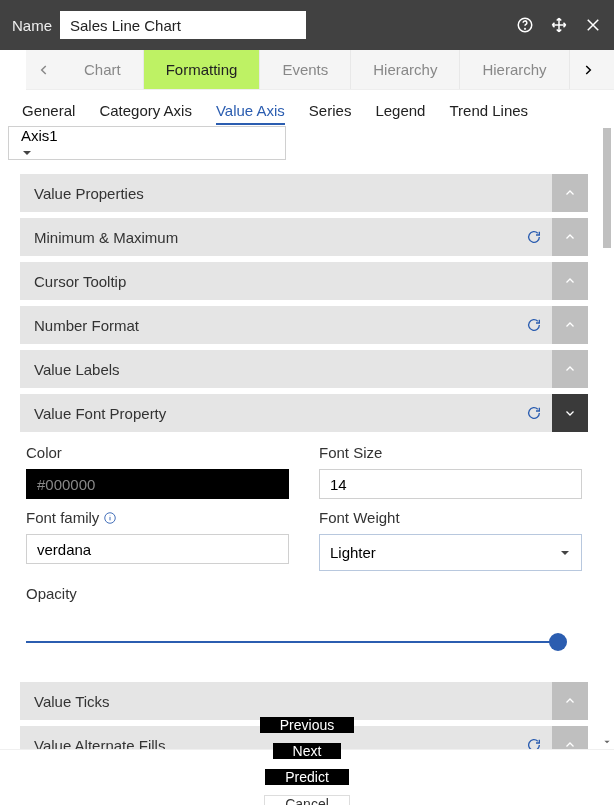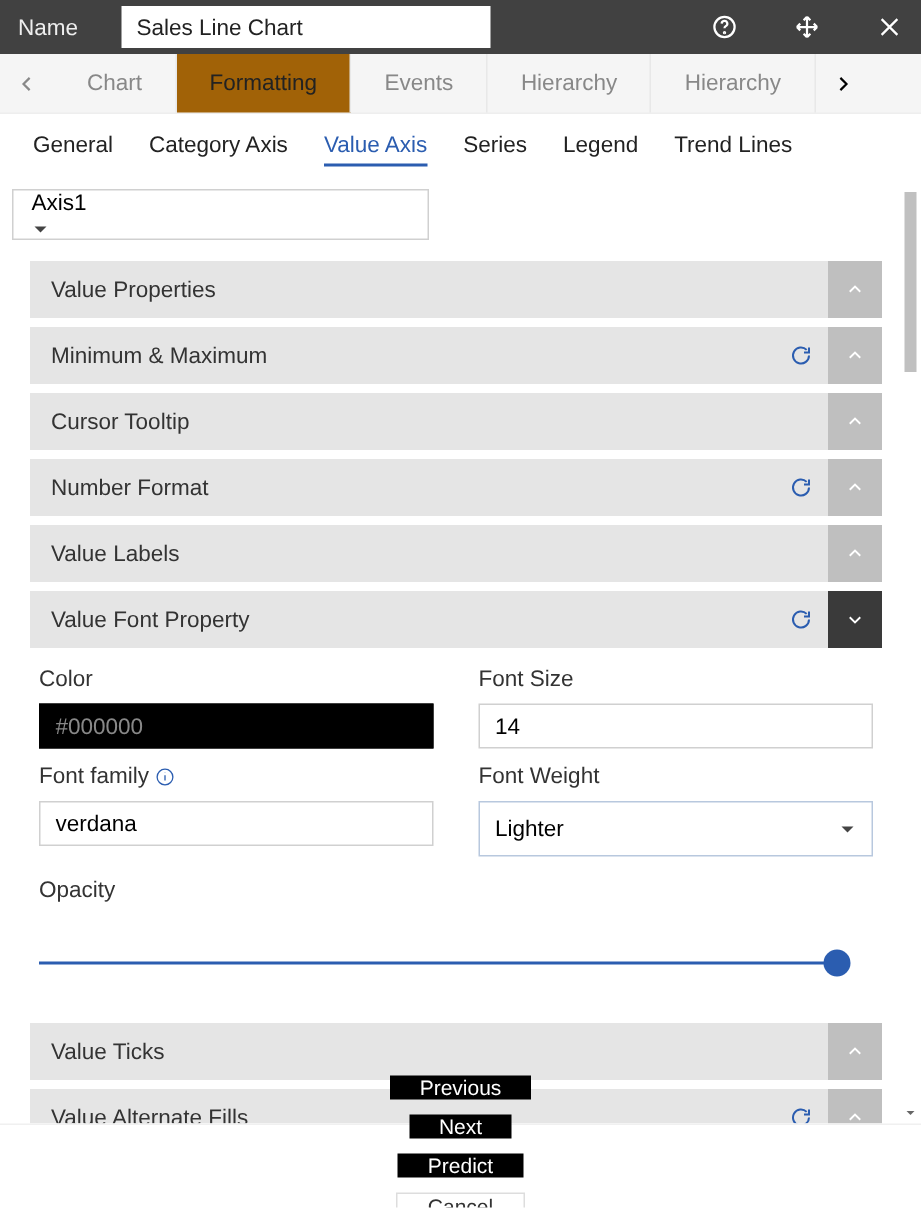--- a/index.html
+++ b/index.html
@@ -1,31 +1,31 @@
 <!DOCTYPE html>
 <html><head>
 <meta charset="utf-8">
 <style>
 * { box-sizing: border-box; margin: 0; padding: 0; font-family: Arial, Helvetica, sans-serif; }
 body { width: 614px; height: 805px; background: #fff; overflow: hidden; position: relative; }
 
-.titlebar { height: 36px; background: #414141; display: flex; align-items: center; padding: 0 8px; color: #fff; gap: 29px; }
+.titlebar { height: 50px; background: #414141; display: flex; align-items: center; padding: 0 8px; color: #fff; gap: 8px; }
 .titlebar-label { font-size: 15px; font-weight: 400; color: #eee; padding-left: 4px; }
 .titlebar-input { flex: 0 0 246px; height: 28px; border: none; padding: 0 10px; font-size: 15px; background: #fff; color: #222; outline: none; }
 .titlebar-spacer { flex: 1; }
 .titlebar-icon { width: 26px; height: 26px; display: flex; align-items: center; justify-content: center; cursor: pointer; color: #fff; }
 .titlebar-icon svg { width: 18px; height: 18px; stroke: #fff; fill: none; stroke-width: 2; }
 
-.tabs-outer { height: 40px; background: #f5f5f5; display: flex; align-items: stretch; position: relative; border-bottom: 1px solid #eee; }
+.tabs-outer { height: 40px; background: #f5f5f5; display: flex; align-items: stretch; position: relative; border-bottom: 1px solid #eee; margin-left: 26px; }
 .tab-arrow { width: 36px; display: flex; align-items: center; justify-content: center; cursor: pointer; color: #888; }
 .tab-arrow svg { width: 14px; height: 14px; stroke: currentColor; fill: none; stroke-width: 2.5; }
 .tab-arrow.right { color: #000; }
 .tab { padding: 0 22px; display: flex; align-items: center; font-size: 15px; color: #888; cursor: pointer; border-right: 1px solid #e8e8e8; }
 .tab:first-of-type { border-left: 1px solid #e8e8e8; }
-.tab.active { background: #a16207; color: #222; }
+.tab.active { background: #bef264; color: #222; }
 
 .subtabs { height: 40px; display: flex; align-items: center; padding: 0 10px; gap: 0; }
 .subtab { padding: 8px 12px; font-size: 15px; color: #222; cursor: pointer; position: relative; }
 .subtab.active { color: #2b5db0; }
 .subtab.active::after { content: ''; position: absolute; left: 12px; right: 12px; bottom: 2px; height: 2px; background: #2b5db0; }
 
 .content { position: absolute; top: 120px; left: 0; right: 0; bottom: 56px; overflow: hidden; }
 .scroll-area { height: 100%; overflow-y: hidden; padding-right: 18px; }
 
 .axis-select { margin: 6px 8px 14px 8px; width: 278px; height: 34px; border: 1px solid #d0d0d0; background: #fff; display: flex; align-items: flex-start; justify-content: space-between; padding: 0 12px; font-size: 15px; cursor: pointer; flex-direction: column; }

